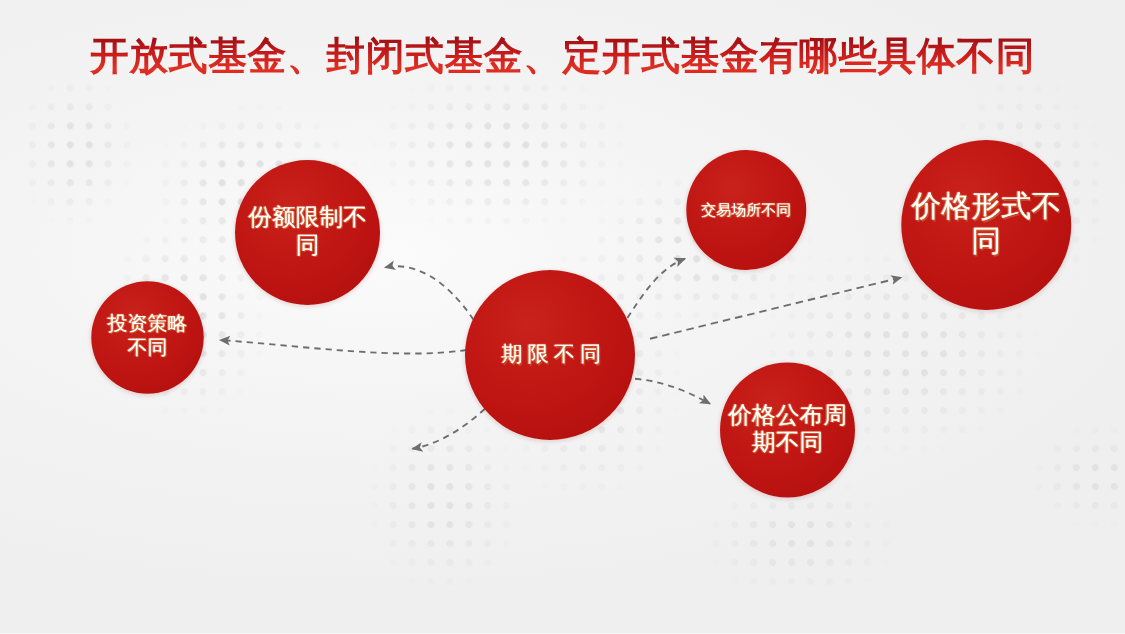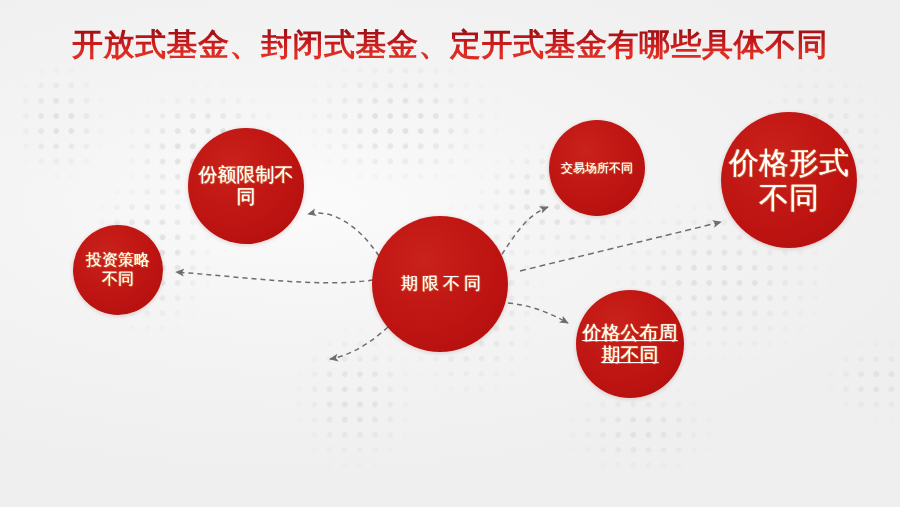--- a/index.html
+++ b/index.html
@@ -138,19 +138,19 @@
   <div class="node" style="left: 188px; top: 128px; width: 116px; height: 116px;">
     <span class="label" style="font-size: 19px;">份额限制不同</span>
   </div>
   <div class="node" style="left: 73px; top: 225px; width: 90px; height: 90px;">
     <span class="label" style="font-size: 16px;">投资策略不同</span>
   </div>
   <div class="node" style="left: 549px; top: 120px; width: 96px; height: 96px;">
     <span class="label" style="font-size: 12px;">交易场所不同</span>
   </div>
   <div class="node" style="left: 721px; top: 112px; width: 136px; height: 136px;">
-    <span class="label" style="font-size: 30px;">价格形式不同</span>
+    <span class="label" style="font-size: 24px;">价格形式不同</span>
   </div>
-  <div class="node" style="left: 576px; top: 290px; width: 108px; height: 108px; text-decoration: underline;">
+  <div class="node" style="left: 576px; top: 290px; width: 108px; height: 108px;">
     <span class="label" style="font-size: 19px;">价格公布周期不同</span>
   </div>
 
 </div>
 
 </body></html>

